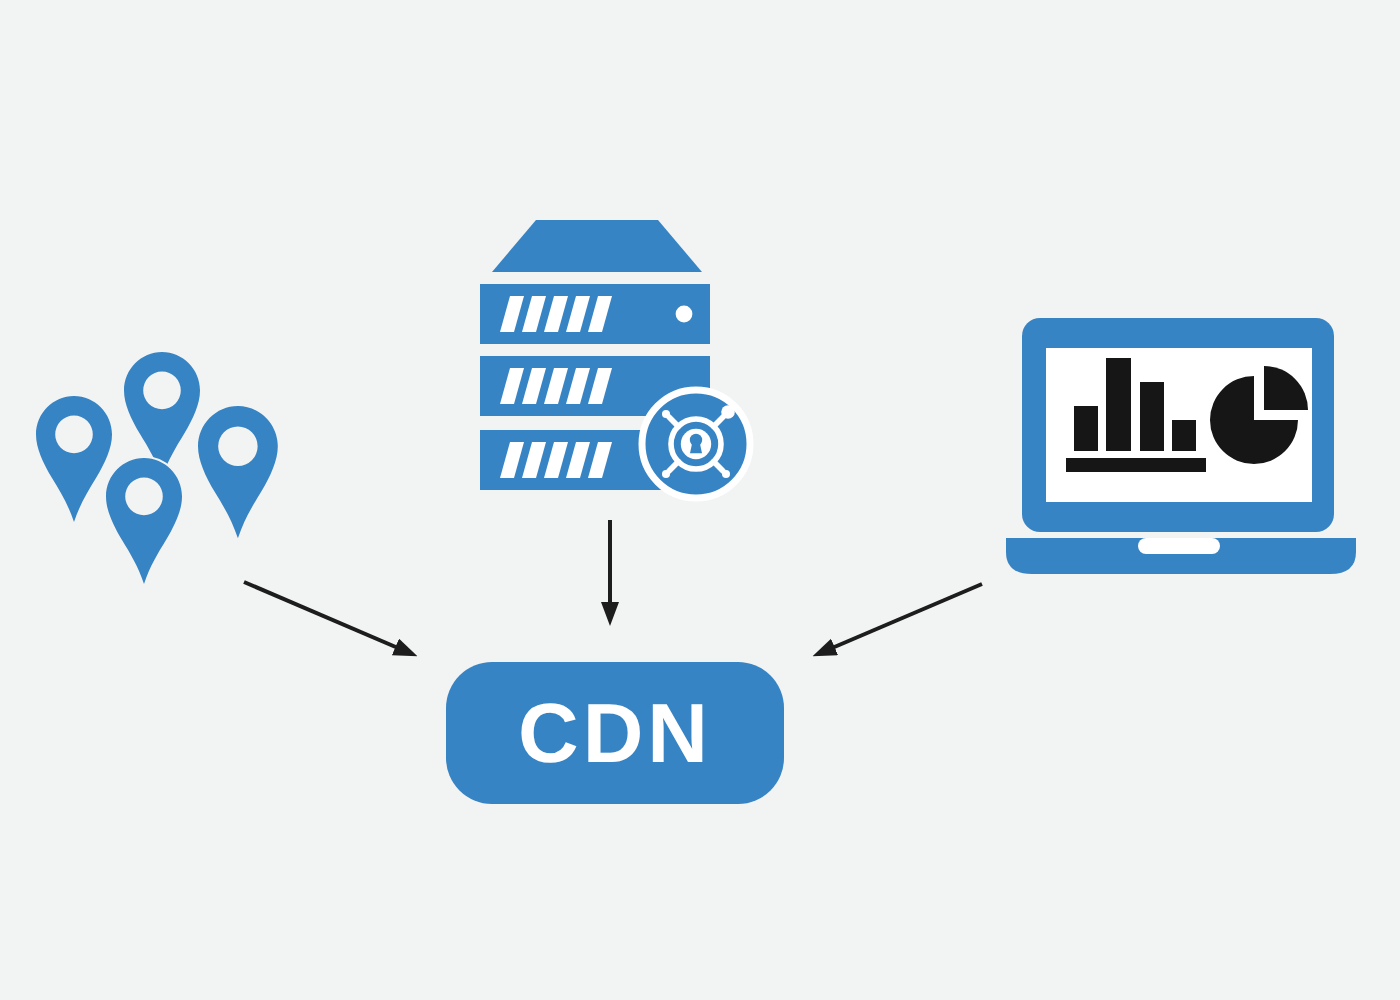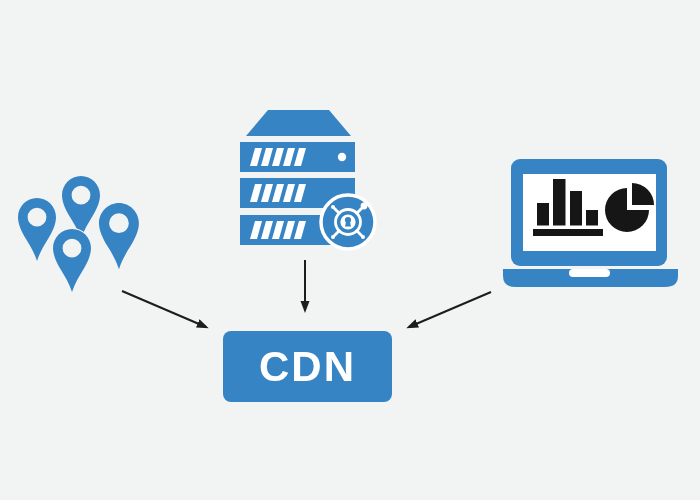--- a/index.html
+++ b/index.html
@@ -23,21 +23,21 @@
   .s-arrow{stroke:var(--arrow);}
   .pin{
     fill:var(--accent);
     stroke:var(--background);
     stroke-width:2;
     paint-order:stroke;
   }
   #cdn-box{
     left:223px;top:331px;width:169px;height:71px;
     background:var(--accent);
-    border-radius:8px;
+    border-radius:23px;
     display:flex;align-items:center;justify-content:center;
   }
   #cdn-label{
     color:var(--white);
     font-size:42px;
     font-weight:700;
     letter-spacing:2px;
     line-height:1;
   }
   svg{display:block;}

